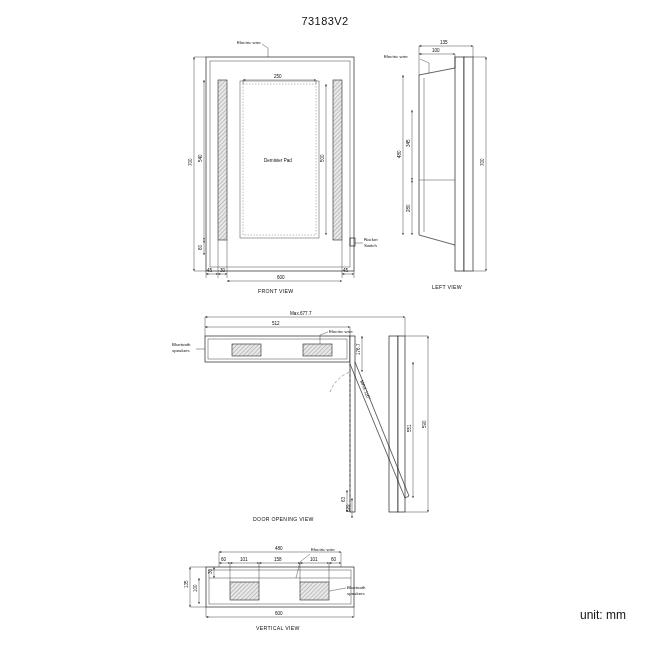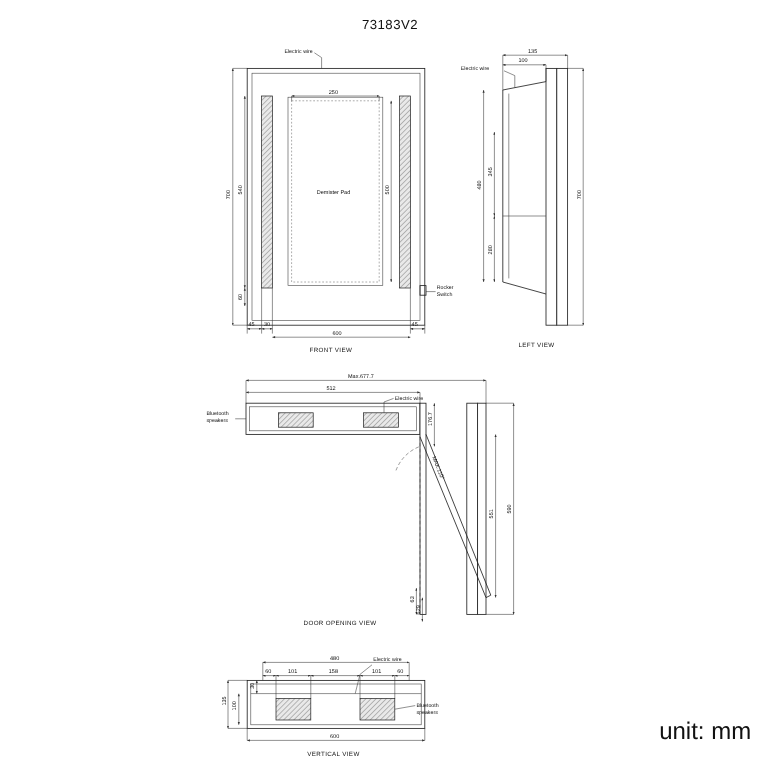--- a/index.html
+++ b/index.html
@@ -26,21 +26,21 @@
     width: 650px;
     text-align: center;
     font-size: 11px;
     letter-spacing: 0.4px;
     color: #111;
   }
   .unit {
     position: absolute;
     right: 24px;
     bottom: 28px;
-    font-size: 20px;
+    font-size: 12px;
     color: #111;
   }
   svg {
     position: absolute;
     top: 0;
     left: 0;
     width: 650px;
     height: 650px;
   }
   .ln { stroke: #222; stroke-width: 0.7; fill: none; }

